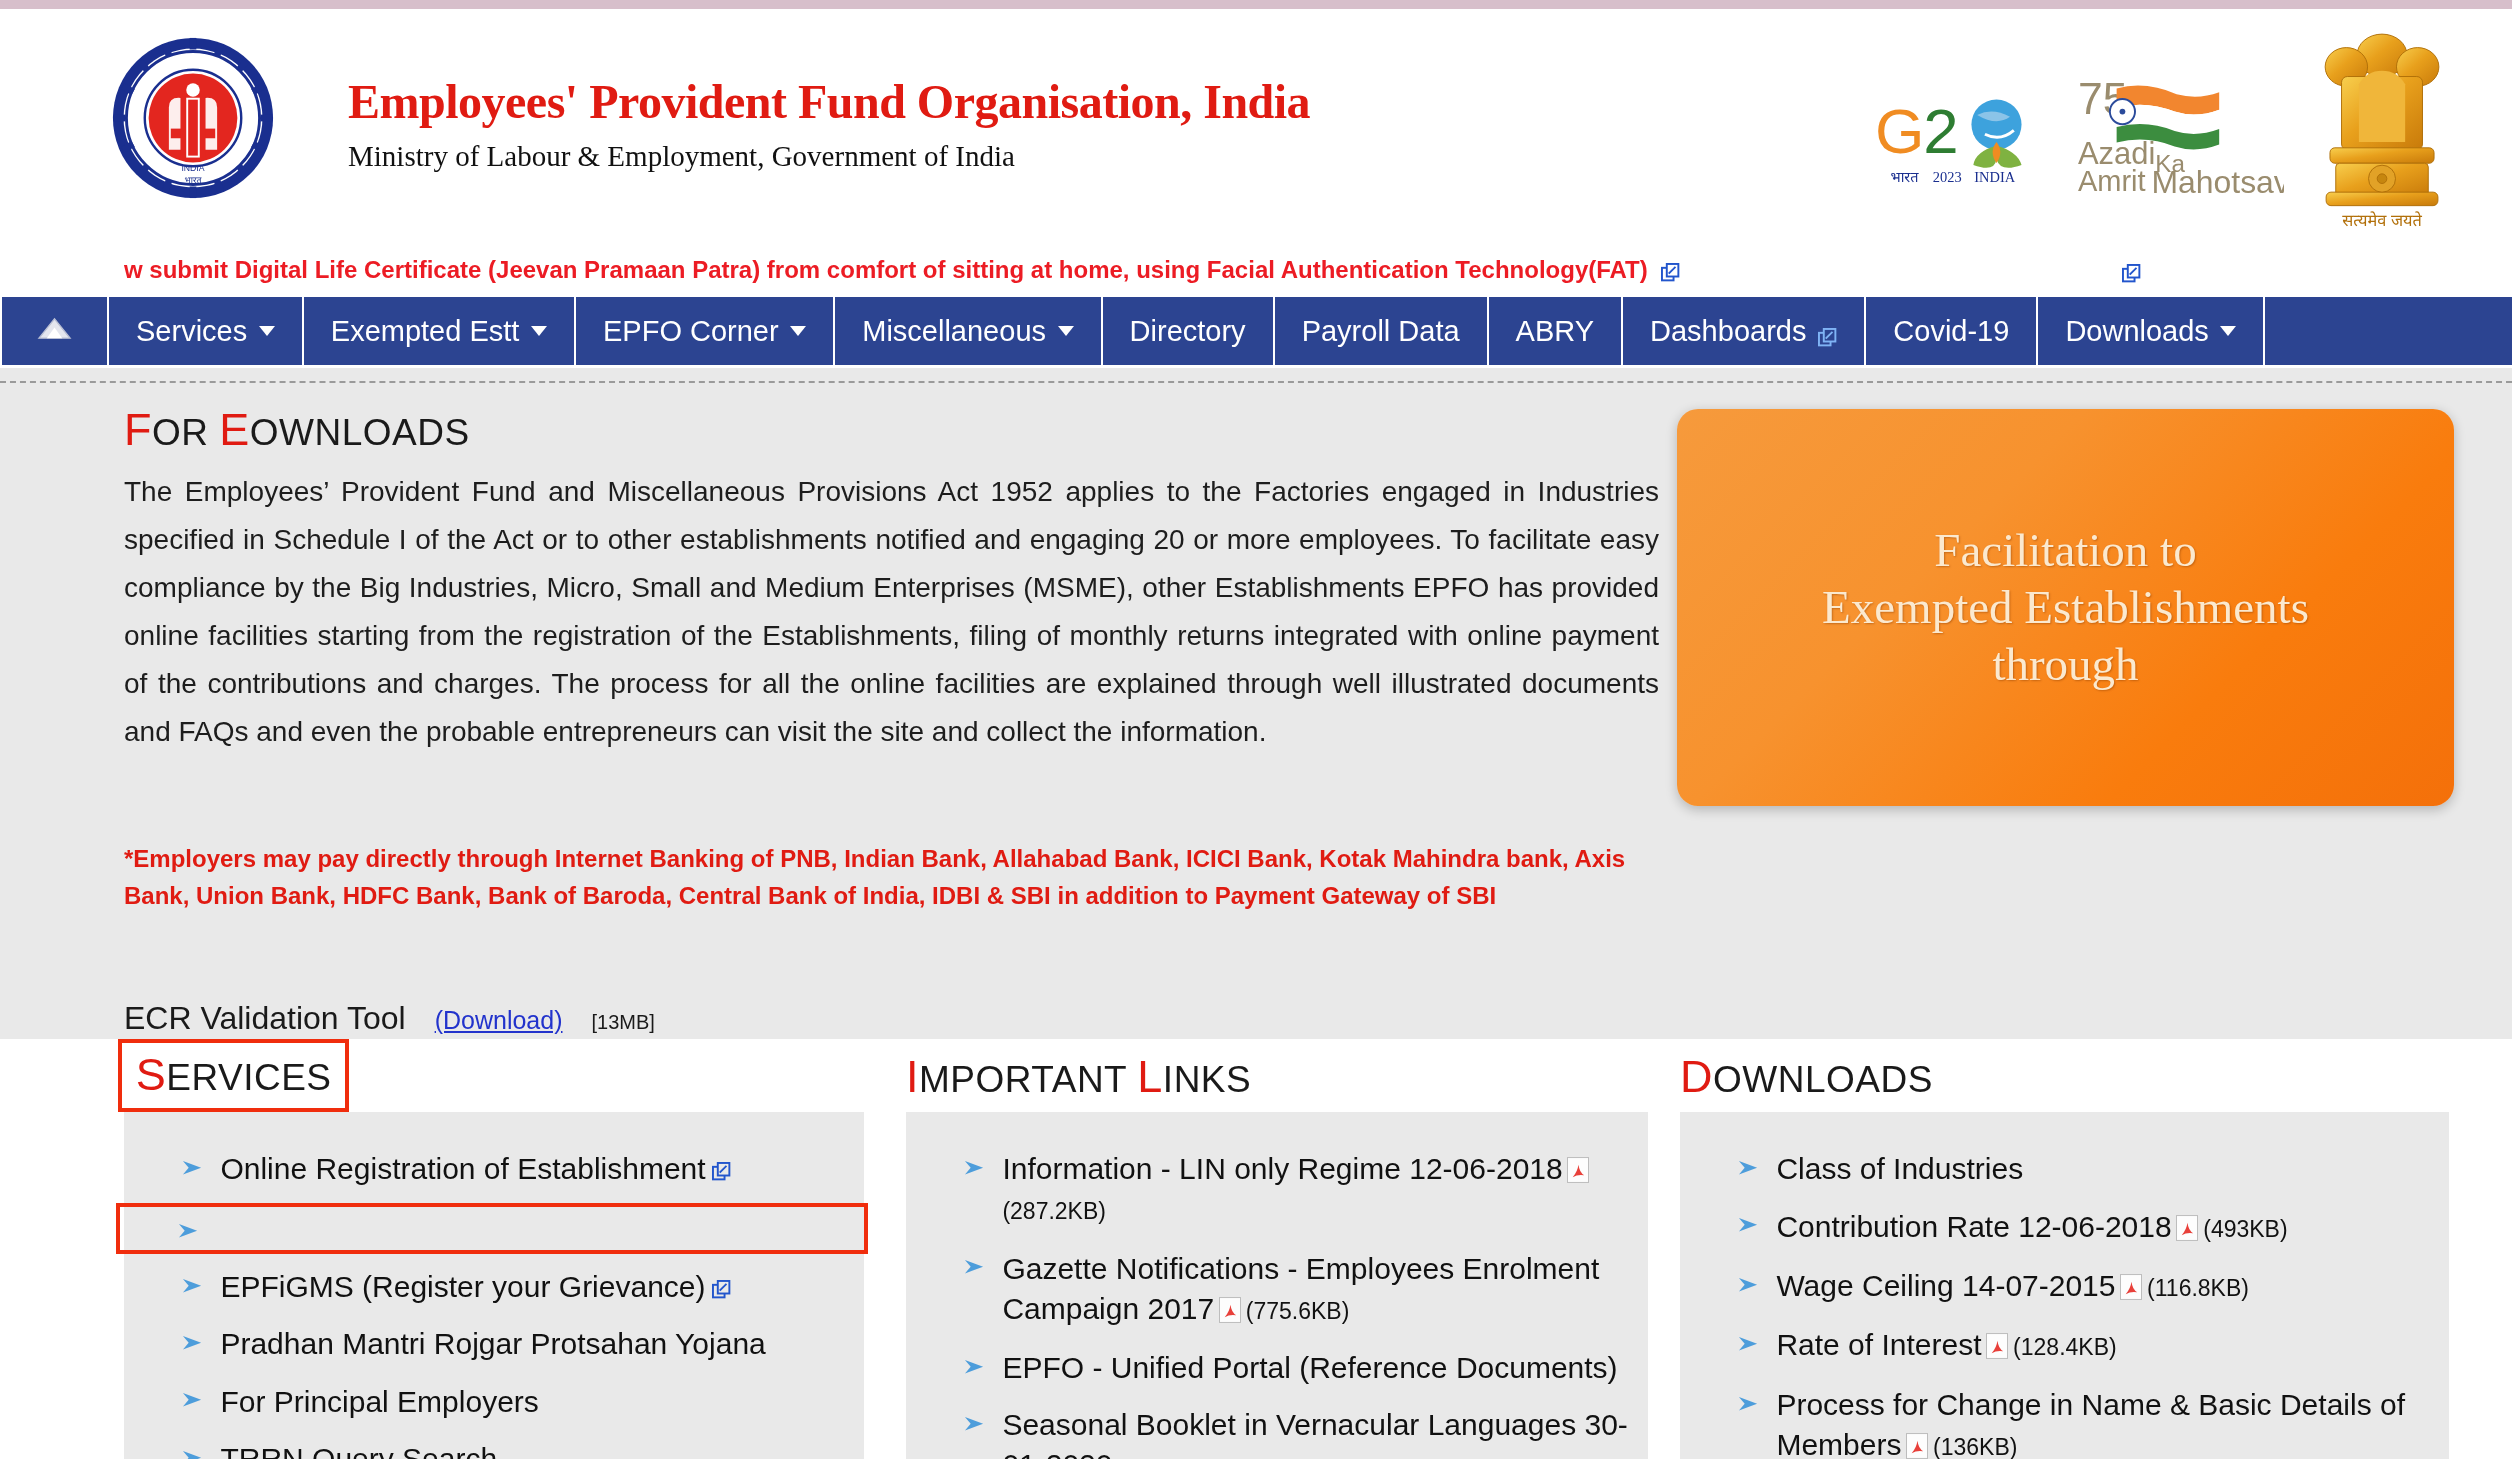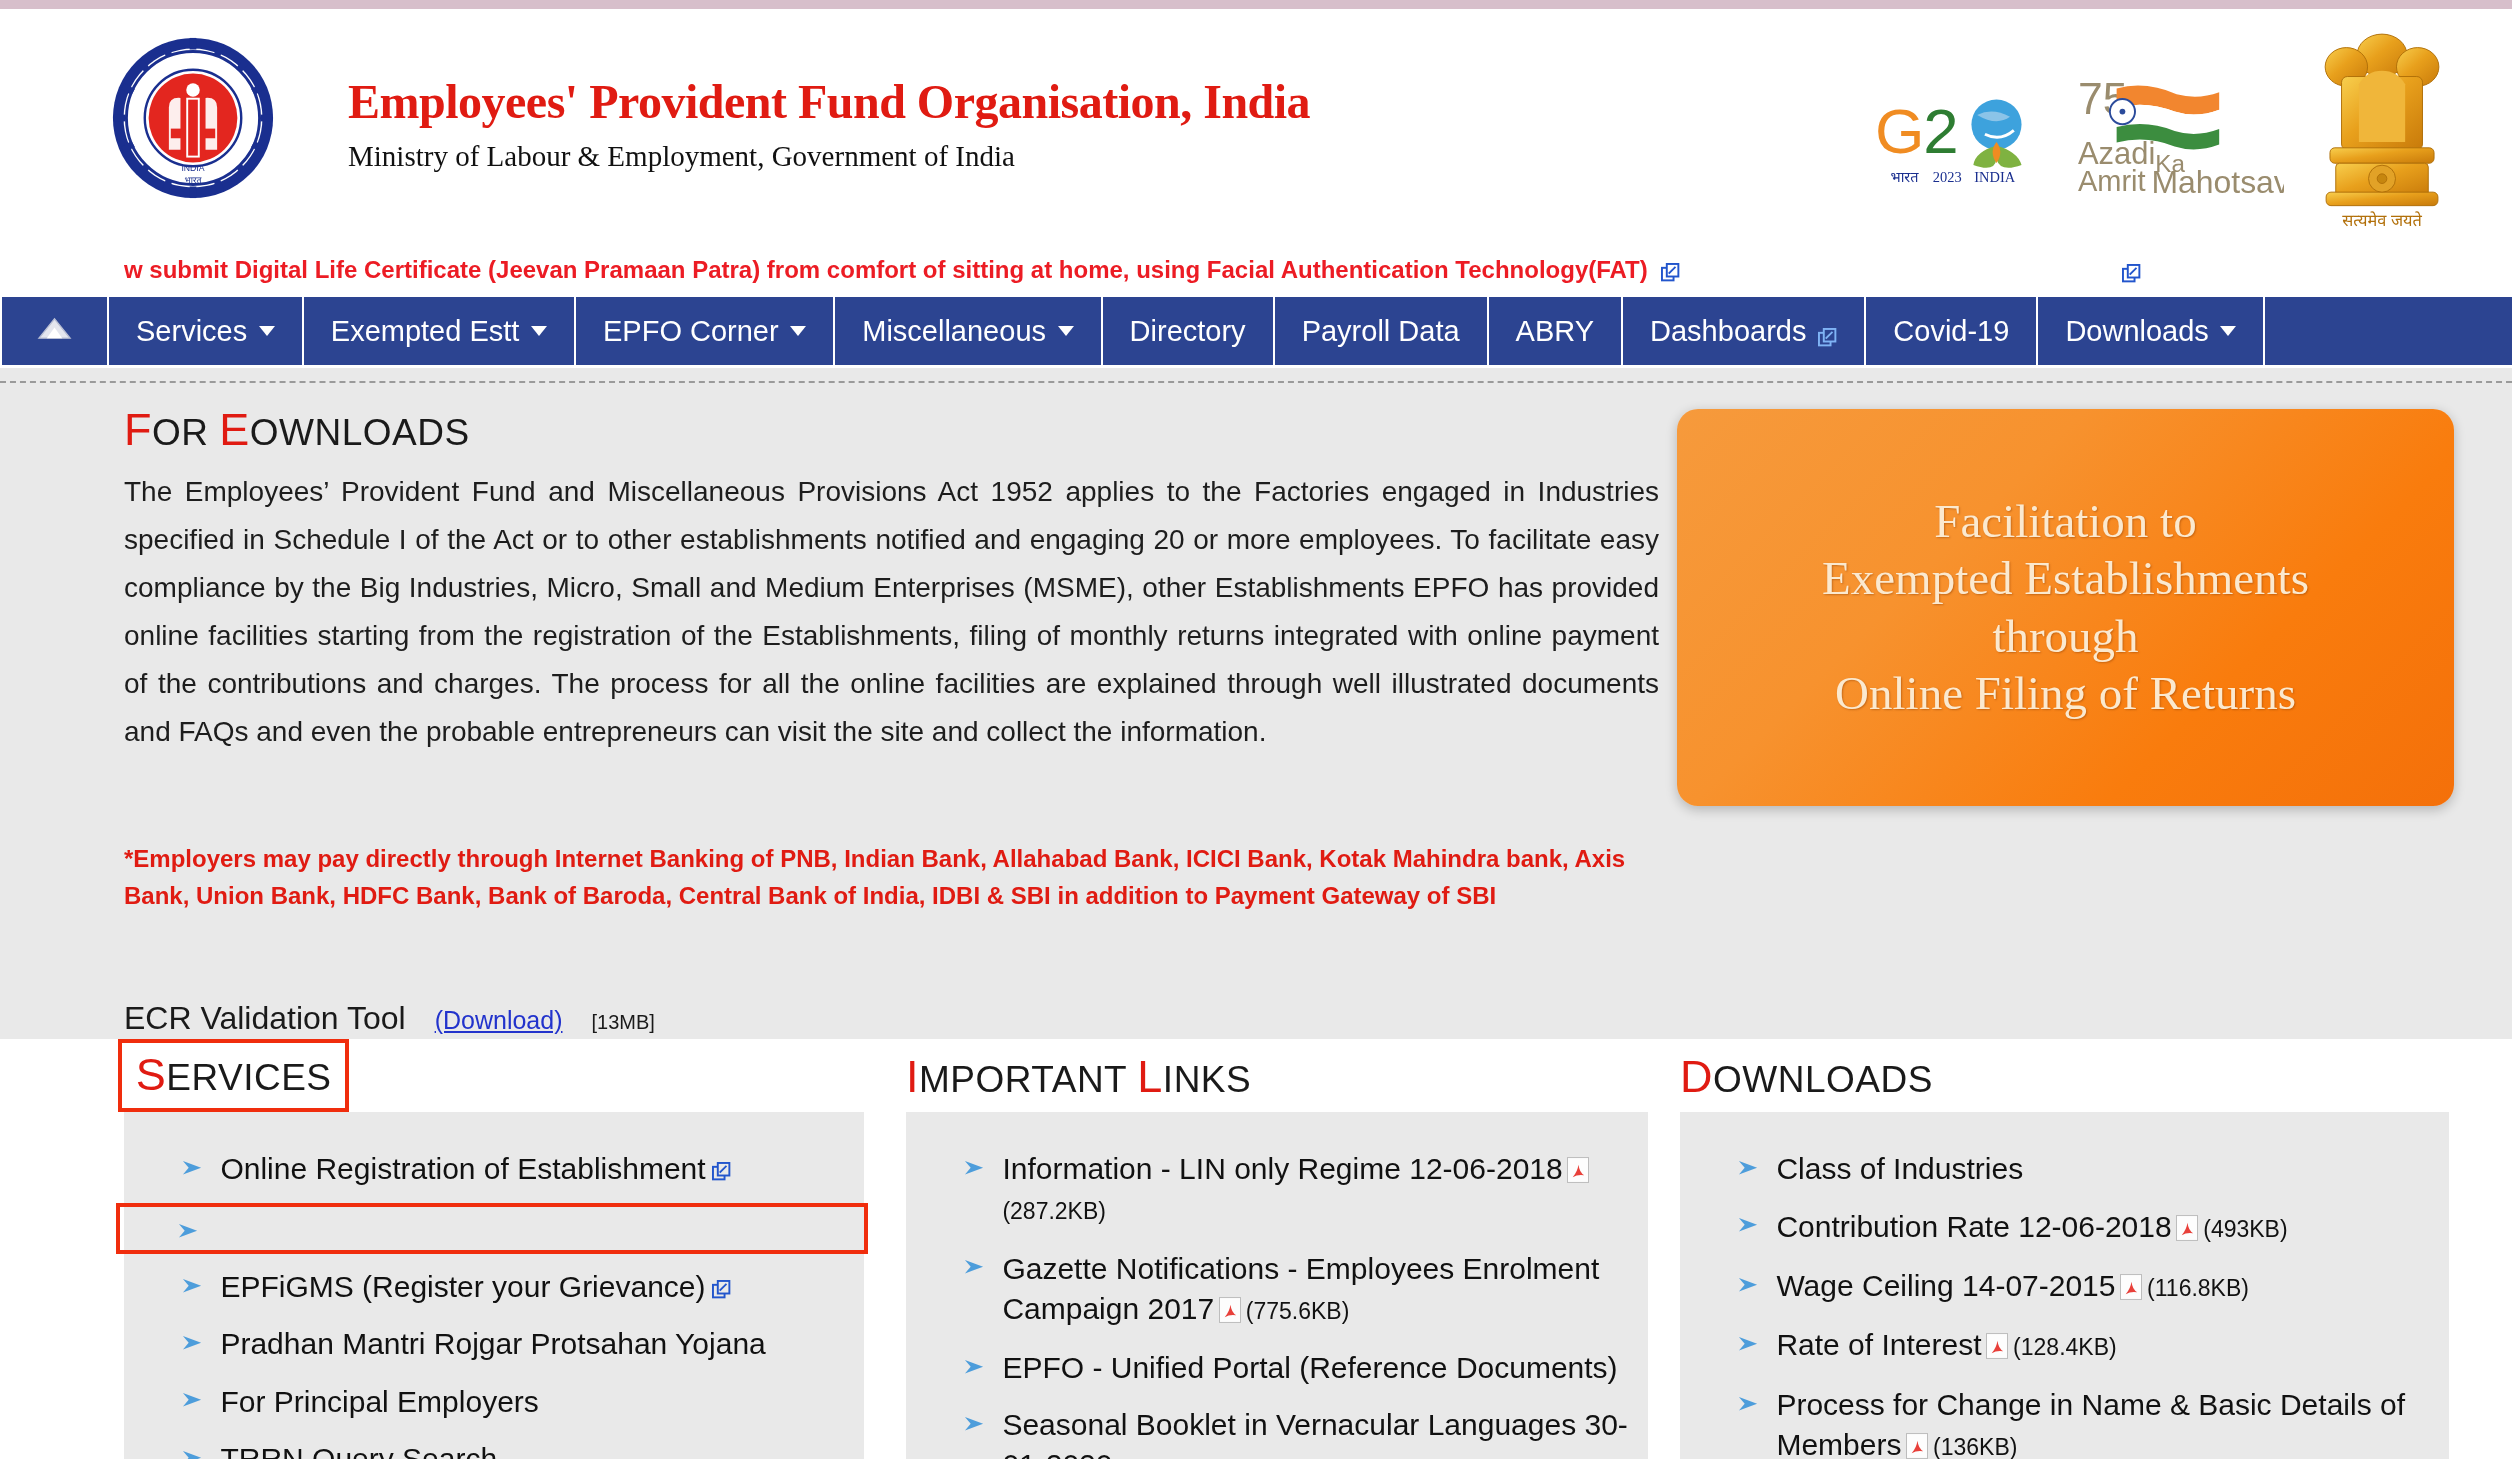--- a/index.html
+++ b/index.html
@@ -409,21 +409,20 @@
   <div class="ecr-line">
     <span>ECR Validation Tool</span>
     <a class="ecr-dl" href="#">(Download)</a>
     <span class="ecr-size">[13MB]</span>
   </div>
 
   <div class="promo">
     <div class="promo-line">Facilitation to</div>
     <div class="promo-line">Exempted Establishments</div>
     <div class="promo-line">through</div>
-    <div class="promo-line">Online Filing of Returns</div>
   </div>
 
   <div class="cols">
 
     <div class="col col-services">
       <div class="col-head boxed">
         <span class="cap">S</span><span>ERVICES</span>
       </div>
       <div class="col-body">
         <ul class="linklist">

